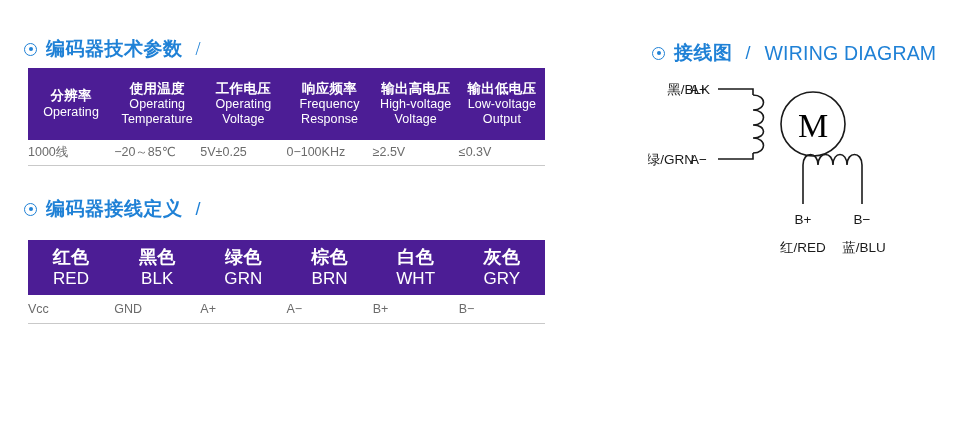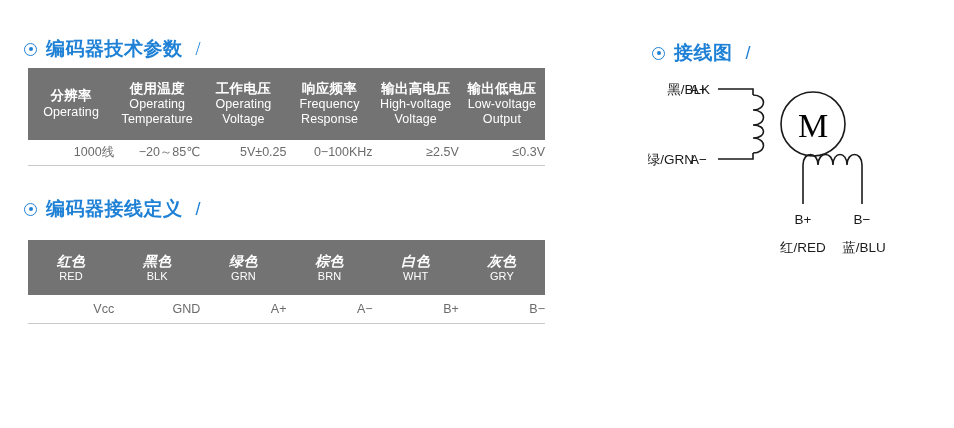--- a/index.html
+++ b/index.html
@@ -58,21 +58,21 @@
     font-weight: normal;
     letter-spacing: .2px;
   }
 
   
   .spec-table {
     position: absolute;
     border-collapse: collapse;
     table-layout: fixed;
   }
-  .spec-table thead tr { background: #737373; }
+  .spec-table thead tr { background: #4c1d95; }
   .spec-table thead th {
     color: #ffffff;
     text-align: center;
     vertical-align: middle;
     font-weight: normal;
     padding: 0;
     line-height: 1.22;
   }
   .th-cn {
     display: block;
@@ -80,40 +80,40 @@
     font-weight: bold;
     letter-spacing: .3px;
   }
   .th-en {
     display: block;
     font-size: 12.5px;
     font-weight: normal;
     letter-spacing: .1px;
   }
   .spec-table tbody td {
-    text-align: right;
+    text-align: left;
     vertical-align: middle;
     color: #6b6b6b;
     font-size: 12.5px;
     border-bottom: 1.6px solid #c9c9c9;
     padding: 0;
     background: #ffffff;
   }
 
   
   #table-tech { left: 28px; top: 68px; width: 517px; }
   #table-tech thead th { height: 72px; }
   #table-tech tbody td { height: 25px; }
 
   
   #table-wiring { left: 28px; top: 240px; width: 517px; }
   #table-wiring thead th { height: 55px; }
   #table-wiring tbody td { height: 28px; }
-  #table-wiring .th-cn { font-size: 14px; font-style: italic; }
-  #table-wiring .th-en { font-size: 11px; line-height: 1.15; }
+  #table-wiring .th-cn { font-size: 18px; }
+  #table-wiring .th-en { font-size: 17px; line-height: 1.15; }
 
   
   #wiring-diagram {
     position: absolute;
     left: 648px;
     top: 62px;
     width: 300px;
     height: 200px;
   }
   #wiring-diagram svg { display: block; }
@@ -245,20 +245,21 @@
         <td>B+</td>
         <td>B−</td>
       </tr>
     </tbody>
   </table>
 
   <div class="section-head" style="left:652px; top:40px;">
     <span class="bullet-icon"></span>
     <span class="head-cn">接线图</span>
     <span class="head-sep">/</span>
+    <span class="head-en">WIRING DIAGRAM</span>
   </div>
 
   <div id="wiring-diagram">
     <svg width="300" height="200" viewBox="0 0 300 200">
 
       <path class="wd-line" d="M 70 27 L 105 27 L 105 33"></path>
 
       <path class="wd-line" d="M 70 97 L 105 97 L 105 91"></path>
 
       <path class="wd-line" d="M 105 33

